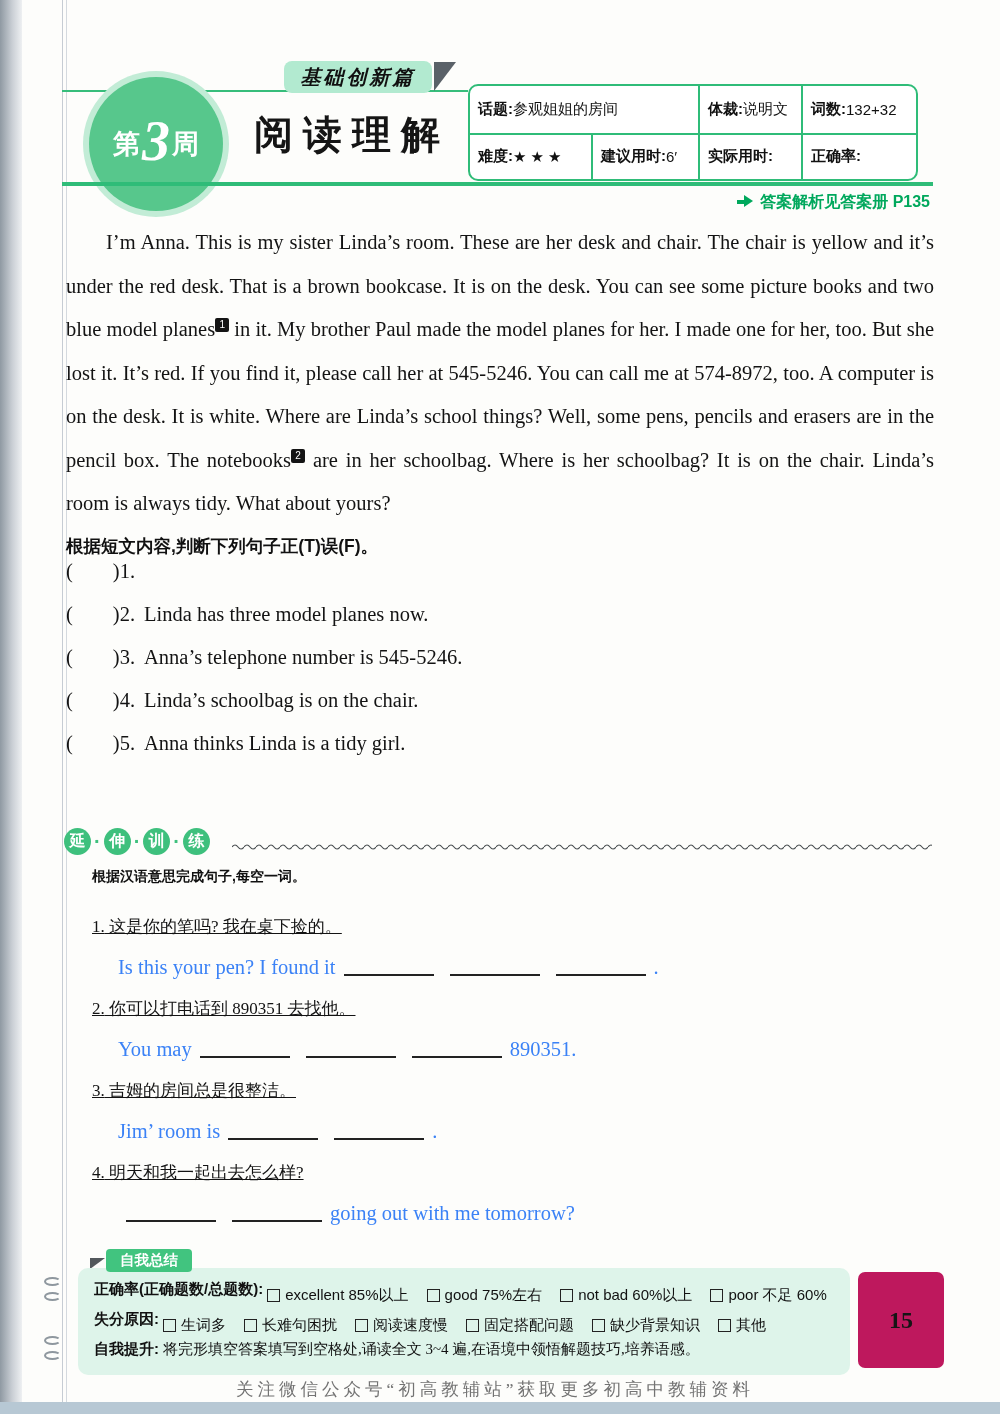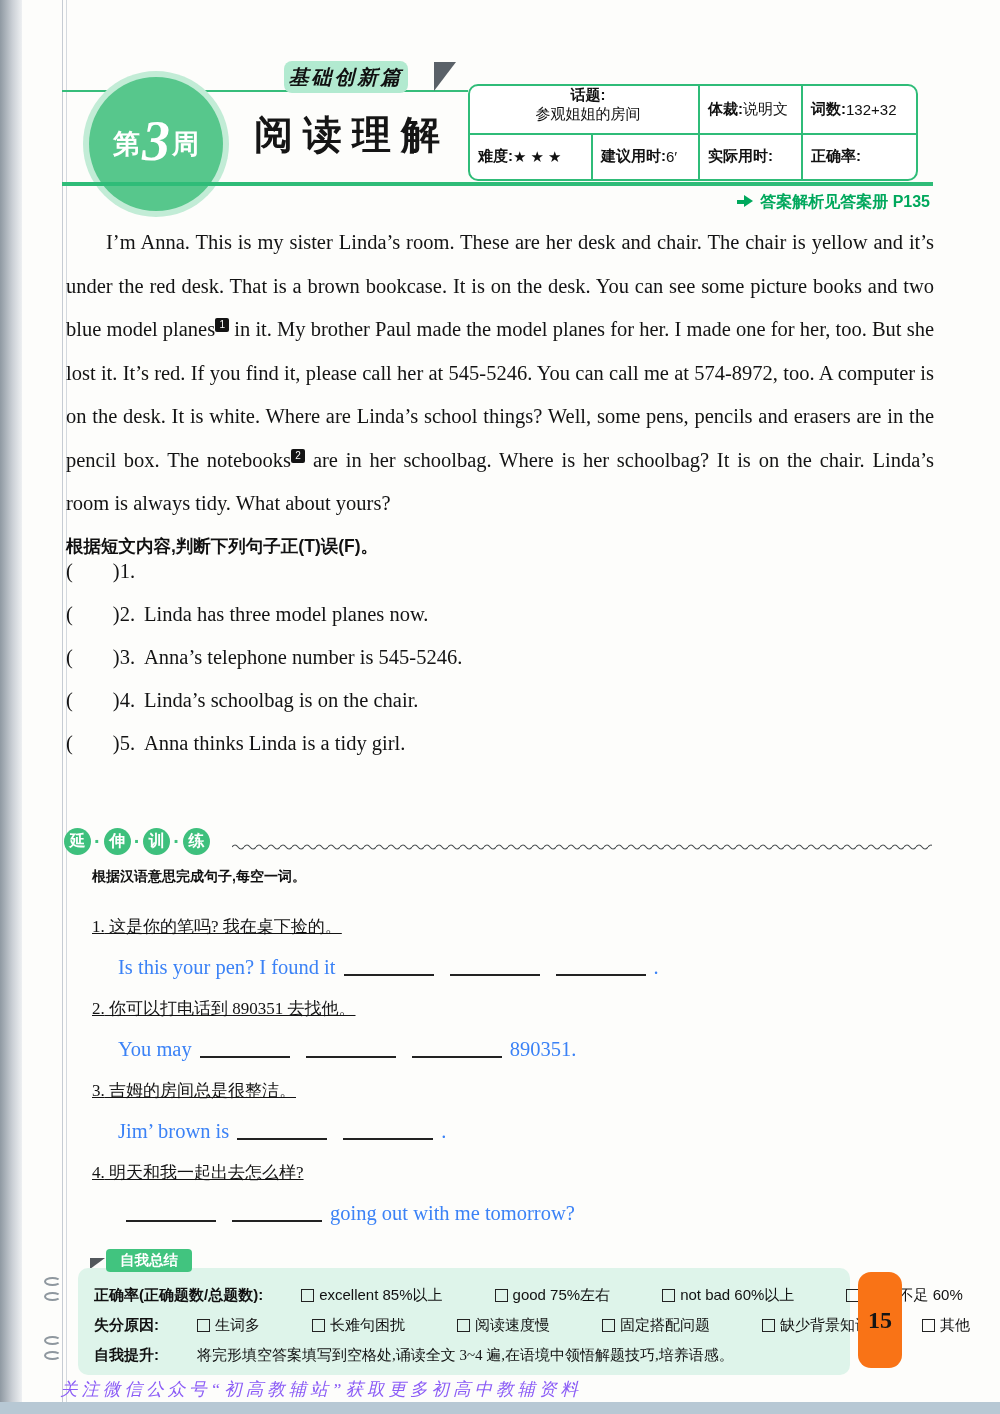--- a/index.html
+++ b/index.html
@@ -14,36 +14,36 @@
   .crease-b { position:absolute; left:66px; top:0; width:1px; height:1402px; background:#d4d9de; }
   .ring { position:absolute; width:17px; height:9px; border:2px solid #8e979e; border-right-color:transparent; border-radius:50%; background:transparent; }
 
   
   .halo { position:absolute; left:83px; top:71px; width:146px; height:146px; border-radius:50%; background:#c2ecd6; }
   .week-circle { position:absolute; left:89px; top:77px; width:134px; height:134px; border-radius:50%;
     background:#57c78c; color:#fff; display:flex; align-items:center; justify-content:center; }
   .week-circle .cjk { font-size:27px; font-weight:bold; }
   .week-circle .num { font-size:56px; font-weight:bold; font-style:italic; font-family:"Liberation Serif", serif; margin:0 2px 6px 2px; }
   .thin-rule { position:absolute; left:62px; top:90px; width:406px; height:2px; background:#37bd7b; }
-  .series-badge { position:absolute; left:284px; top:61px; width:124px; height:32px; background:#b2ead0;
+  .series-badge { position:absolute; left:284px; top:61px; width:148px; height:32px; background:#b2ead0;
     border-radius:8px; display:flex; align-items:center; justify-content:center;
     font-size:20px; font-weight:bold; font-style:italic; color:#111; letter-spacing:3px; z-index:2; }
   .flag-tri { position:absolute; left:434px; top:62px; width:0; height:0;
     border-top:29px solid #5a6168; border-right:22px solid transparent; z-index:1; }
   .page-title { position:absolute; left:254px; top:108px; font-size:39px; font-weight:bold; color:#151515; letter-spacing:10px; }
   .thick-rule { position:absolute; left:62px; top:182px; width:871px; height:4px; background:#2fbc78; }
 
   .info-table { position:absolute; left:468px; top:84px; width:450px; height:97px; background:#fff;
     border:2px solid #2fbc78; border-radius:10px; overflow:hidden; display:grid;
     grid-template-columns:121px 107px 103px 1fr; grid-template-rows:1fr 1fr; font-size:15px; color:#111; }
   .info-cell { display:flex; align-items:center; padding-left:8px; border-top:2px solid #2fbc78; border-left:2px solid #2fbc78; white-space:nowrap; }
   .info-cell.r1 { border-top:none; }
   .info-cell.c1 { border-left:none; }
   .info-cell b { font-weight:bold; }
-  .span2 { grid-column:1 / 3;flex-direction:column; }
+  .span2 { grid-column:1 / 3; }
   .stars { letter-spacing:4px; }
 
   .answer-ref { position:absolute; left:0; top:192px; width:930px; text-align:right;
     color:#00a85c; font-size:16px; font-weight:bold; }
   .arrow-icon { display:inline-block; position:relative; width:17px; height:13px; vertical-align:-1px; margin-right:2px; }
   .arrow-icon i { position:absolute; left:0; top:4.5px; width:8px; height:4px; background:#00a85c; }
   .arrow-icon b { position:absolute; left:7px; top:0; width:0; height:0; border:6.5px solid transparent; border-left:9px solid #00a85c; }
 
   
   .passage { position:absolute; left:66px; top:221px; width:868px; font-family:"Liberation Serif", serif;
@@ -71,32 +71,32 @@
   .ext-en { font-size:20.5px; color:#3b82f6; height:41px; line-height:41px; padding-left:26px; font-family:"Liberation Serif", serif; }
   .blank { display:inline-block; width:90px; height:20px; border-bottom:2px solid #222; margin:0 8px -2px 8px; }
 
   
   .sum-tri { position:absolute; left:90px; top:1258px; width:0; height:0;
     border-top:11px solid #53585c; border-right:15px solid transparent; }
   .sum-tab { position:absolute; left:106px; top:1249px; width:86px; height:23px; background:#41c47f;
     border-radius:4px; color:#fff; font-size:14.5px; font-weight:bold; display:flex; align-items:center; justify-content:center; z-index:2; }
   .sum-panel { position:absolute; left:78px; top:1268px; width:772px; height:107px; background:#def4ea;
     border-radius:10px; padding:12px 14px 0 16px; font-size:15px; color:#111; }
-  .sum-line { display:flex; align-items:center; height:30px; white-space:nowrap;gap:34px; }
+  .sum-line { display:flex; height:30px; white-space:nowrap; }
   .sum-label { font-weight:bold; margin-right:4px; }
   .opt { display:inline-flex; align-items:center; margin-right:18px; }
   .cbx { display:inline-block; width:13px; height:13px; border:1.6px solid #222; background:transparent; margin-right:5px; }
   .sum-improve { font-family:Liberation Serif, serif; }
 
-  .page-box { position:absolute; left:858px; top:1272px; width:44px; height:96px; background:#f97316;
-    border-radius:13px; display:flex; align-items:center; justify-content:center;
+  .page-box { position:absolute; left:858px; top:1272px; width:86px; height:96px; background:#be185d;
+    border-radius:7px; display:flex; align-items:center; justify-content:center;
     font-family:"Liberation Serif", serif; font-size:24px; font-weight:bold; color:#151515; }
 
-  .footer { position:absolute; left:60px; top:1377px; width:870px; 
-    color:#8b5cf6; font-family:"Liberation Serif", serif; font-style:italic; font-size:17.5px; letter-spacing:4px; }
+  .footer { position:absolute; left:60px; top:1377px; width:870px; text-align:center;
+    color:#737373; font-family:"Liberation Serif", serif; font-size:17.5px; letter-spacing:4px; }
 </style>
 </head>
 <body>
 
 <div class="page">
 
   <div class="left-edge"></div>
   <div class="crease-a"></div>
   <div class="crease-b"></div>
   <div class="ring" style="left:44px; top:1277px;"></div>
@@ -215,21 +215,21 @@
     <div>
       <div class="ext-cn"><span>1.</span> <span>这是你的笔吗? 我在桌下捡的。</span></div>
       <div class="ext-en"><span>Is this your pen?  I found it</span><span class="blank"></span><span class="blank"></span><span class="blank"></span><span>.</span></div>
     </div>
     <div>
       <div class="ext-cn"><span>2.</span> <span>你可以打电话到 890351 去找他。</span></div>
       <div class="ext-en"><span>You may</span><span class="blank"></span><span class="blank"></span><span class="blank"></span><span>890351.</span></div>
     </div>
     <div>
       <div class="ext-cn"><span>3.</span> <span>吉姆的房间总是很整洁。</span></div>
-      <div class="ext-en"><span>Jim’ brown is</span><span class="blank"></span><span class="blank"></span><span>.</span></div>
+      <div class="ext-en"><span>Jim’ room is</span><span class="blank"></span><span class="blank"></span><span>.</span></div>
     </div>
     <div>
       <div class="ext-cn"><span>4.</span> <span>明天和我一起出去怎么样?</span></div>
       <div class="ext-en"><span></span><span class="blank"></span><span class="blank"></span><span>going out with me tomorrow?</span></div>
     </div>
   </div>
 
   <div class="sum-tri"></div>
   <div class="sum-tab">自我总结</div>
   <div class="sum-panel">

